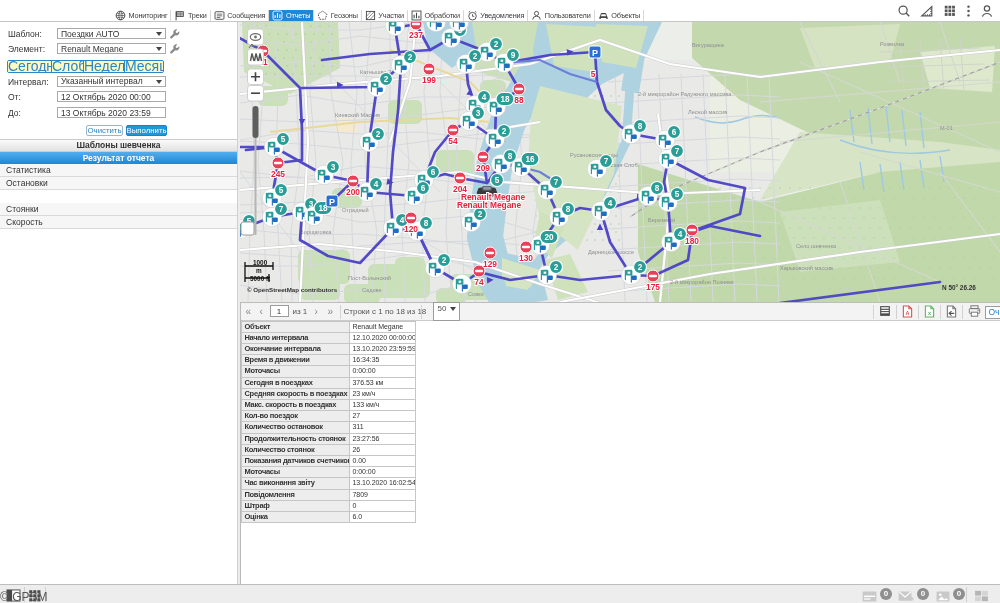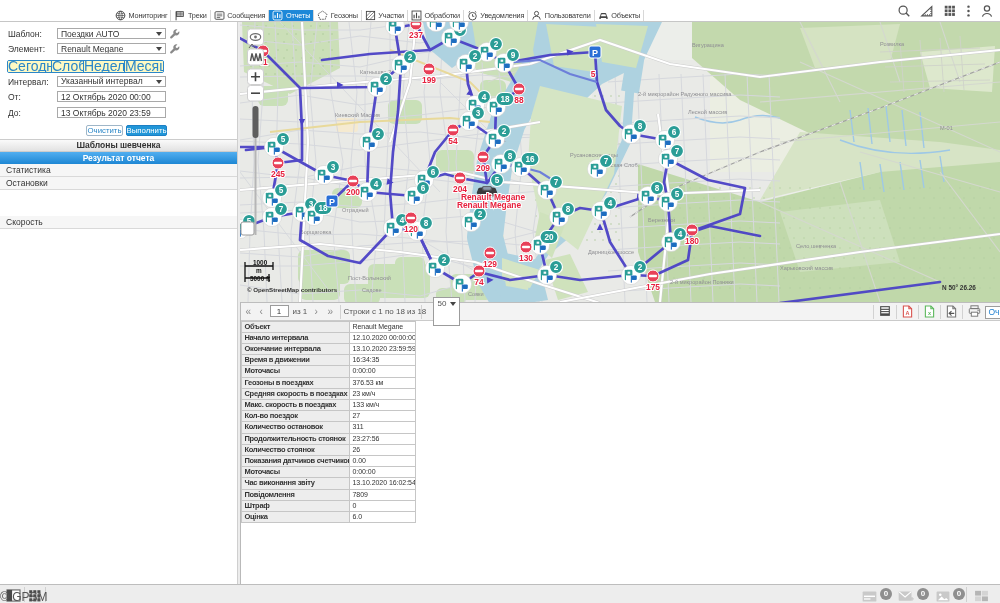--- a/index.html
+++ b/index.html
@@ -26,21 +26,21 @@
 .hdr1{position:absolute;left:0;top:117px;width:237px;height:12.5px;background:linear-gradient(#fafafa,#e2e2e2);border-top:1px solid #ccc;border-bottom:1px solid #ccc;font-weight:bold;font-size:8.5px;text-align:center;line-height:11.5px;color:#333}
 .hdr2{position:absolute;left:0;top:129.5px;width:237px;height:12.5px;background:linear-gradient(#51aef0,#1e87d4);font-weight:bold;font-size:8.5px;text-align:center;line-height:12px;color:#fff}
 .li{position:absolute;left:0;width:237px;height:13px;background:#f6f6f6;border-bottom:1px solid #d9d9d9;font-size:8.5px;line-height:12px;padding-left:6px;color:#333}
 .split{position:absolute;left:237px;top:22px;width:3.5px;height:562px;background:#ececec;border-left:1px solid #cfcfcf;border-right:1px solid #b9b9b9}
 
 .map{position:absolute;left:240px;top:22px;width:760px;height:280px;overflow:hidden}
 
 .pag{position:absolute;left:240.5px;top:302px;width:759.5px;height:18.5px;background:#f3f3f3;border-top:1px solid #bdbdbd;border-bottom:1px solid #cacaca;font-size:8px;color:#555}
 .pag .it{position:absolute;top:0;height:100%;display:flex;align-items:center;white-space:nowrap}
 .pbox{border:1px solid #9c9c9c;background:#fff;width:19px;height:12px;text-align:center;line-height:11px;color:#333}
-.sel50{border:1px solid #9c9c9c;background:#fff;width:27px;height:29px;line-height:11px;padding-left:4px;position:relative}
+.sel50{border:1px solid #9c9c9c;background:#fff;width:27px;height:19px;line-height:11px;padding-left:4px;position:relative}
 .sel50:after{content:"";position:absolute;right:3px;top:4px;border-left:3.5px solid transparent;border-right:3.5px solid transparent;border-top:4.5px solid #444}
 .psep{position:absolute;top:2px;height:14px;border-left:1px solid #d2d2d2}
 .arr{color:#8a8a8a;font-size:10px}
 .ocbtn{position:absolute;left:744px;top:2.5px;width:20px;height:13px;border:1px solid #9c9c9c;background:#fff;color:#1d7fd0;font-size:8.5px;line-height:11px;padding-left:3px;overflow:hidden;white-space:nowrap}
 
 table.rep{position:absolute;left:240.5px;top:320.5px;border-collapse:collapse;font-size:7.6px;letter-spacing:-0.05px}
 table.rep td{border:1px solid #c6c6c6;height:10.2px;line-height:10.2px;padding:0 0 0 3px;white-space:nowrap;overflow:hidden}
 td.k{width:108px;max-width:108px;background:#ededed;font-weight:bold;color:#333;letter-spacing:-0.3px;font-size:7.5px}
 td.v{width:66.5px;max-width:66.5px;background:#fff;color:#333;font-size:7px;letter-spacing:-0.05px}
 
@@ -187,20 +187,21 @@
   <span class="lab" style="top:70px">От:</span>
   <span class="inp" style="top:69px">12 Октябрь 2020 00:00</span>
   <span class="lab" style="top:86px">До:</span>
   <span class="inp" style="top:85px">13 Октябрь 2020 23:59</span>
   <span class="btn-o">Очистить</span>
     <span class="btn-b">Выполнить</span>
   <div class="hdr1">Шаблоны шевченка</div>
   <div class="hdr2">Результат отчета</div>
   <div class="li" style="top:155px">Остановки</div>
   <div class="li" style="top:142px">Статистика</div>
+  <div class="li" style="top:181px">Стоянки</div>
   <div class="li" style="top:194px">Скорость</div>
 </div>
 <div class="split"></div>
 <div class="map">
     <svg width="760" height="280" viewBox="0 0 760 280" style="display:block">
       <rect width="760" height="280" fill="#eceeea"></rect>
       <rect x="0" y="0" width="300" height="280" fill="#e9eae7"></rect>
       <rect x="352" y="38" width="190" height="242" fill="#e9eae7"></rect>
       <polygon points="300,160 352,140 352,280 298,280 292,225" fill="#e9eae7"></polygon>
       <rect x="470" y="0" width="290" height="150" fill="#ebeee2"></rect>
@@ -1769,21 +1770,21 @@
       </tr>
       <tr>
         <td class="k">Время в движении</td>
         <td class="v">16:34:35</td>
       </tr>
       <tr>
         <td class="k">Моточасы</td>
         <td class="v">0:00:00</td>
       </tr>
       <tr>
-        <td class="k">Геозоны в поездках</td>
+        <td class="k">Сегодня в поездках</td>
         <td class="v">376.53 км</td>
       </tr>
       <tr>
         <td class="k">Средняя скорость в поездках</td>
         <td class="v">23 км/ч</td>
       </tr>
       <tr>
         <td class="k">Макс. скорость в поездках</td>
         <td class="v">133 км/ч</td>
       </tr>

